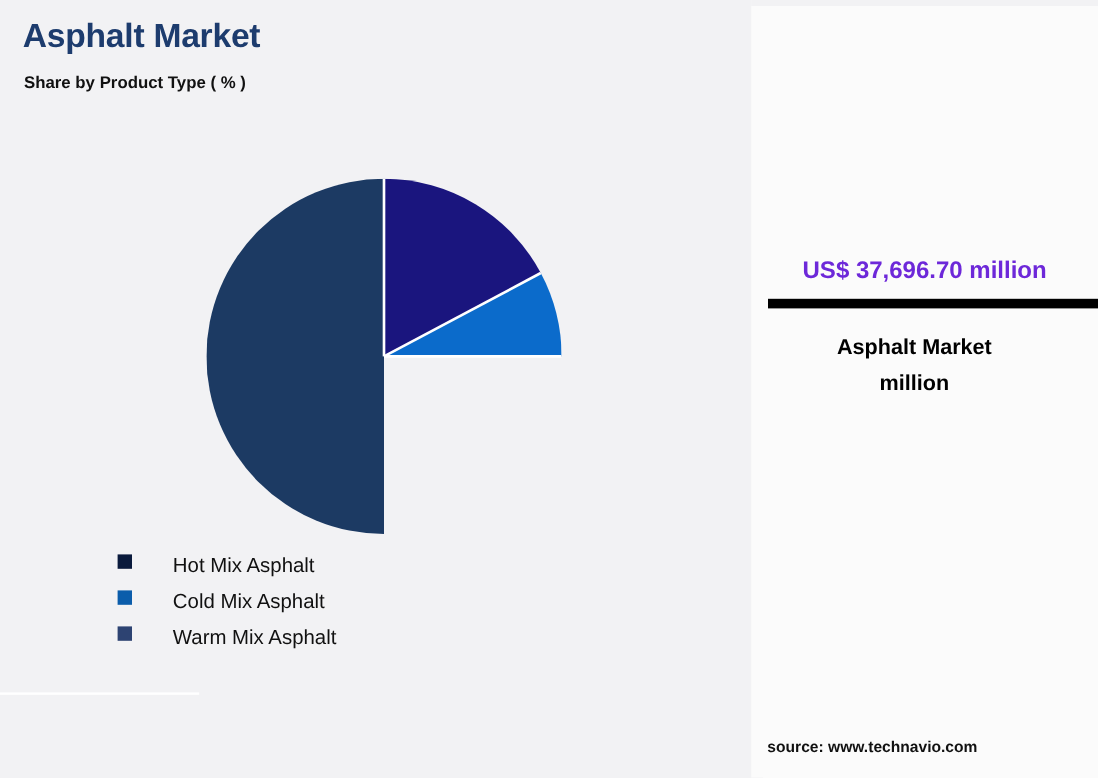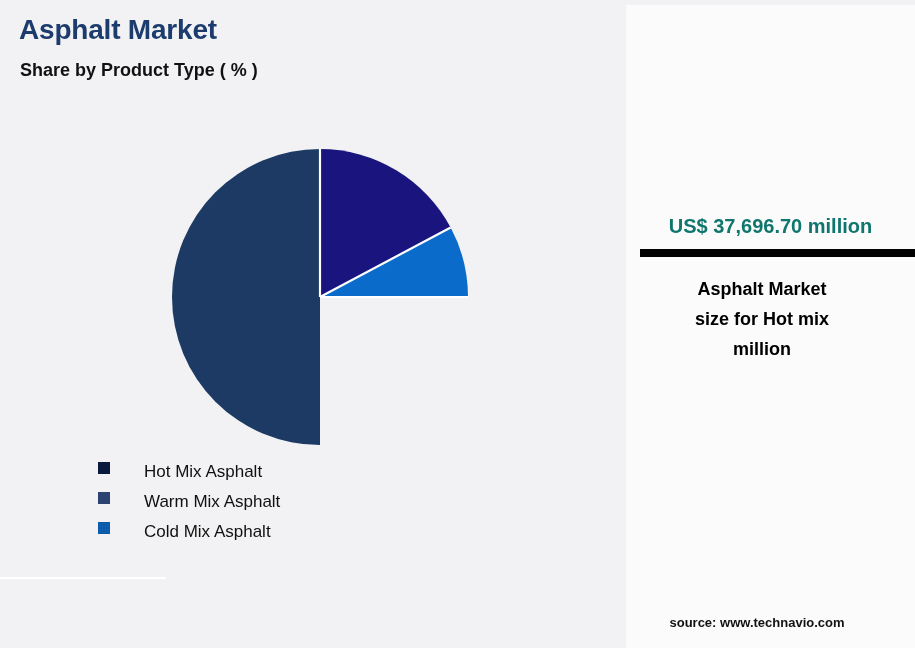--- a/index.html
+++ b/index.html
@@ -35,21 +35,21 @@
     font-size: 28px;
     font-weight: bold;
     color: #1d3c6e;
     letter-spacing: -0.2px;
     white-space: nowrap;
   }
   #chart-subtitle {
     position: absolute;
     left: 20px;
     top: 60px;
-    font-size: 18px;
+    font-size: 14px;
     font-weight: bold;
     color: #111111;
     white-space: nowrap;
   }
   #pie-wrap {
     position: absolute;
     left: 172px;
     top: 149px;
     width: 296px;
     height: 296px;
@@ -103,21 +103,21 @@
     background: #f2f2f4;
   }
   #callout-value {
     position: absolute;
     left: 626px;
     top: 215px;
     width: 289px;
     text-align: center;
     font-size: 20px;
     font-weight: bold;
-    color: #0f766e;
+    color: #6d28d9;
     white-space: nowrap;
   }
   #callout-underline {
     position: absolute;
     left: 640px;
     top: 249px;
     width: 275px;
     height: 8px;
     background: #000000;
   }
@@ -127,21 +127,21 @@
     top: 274px;
     width: 244px;
     text-align: center;
     font-size: 18px;
     font-weight: bold;
     line-height: 30px;
     color: #000000;
   }
   #source-text {
     position: absolute;
-    left: 618px;
+    left: 588px;
     top: 615px;
     width: 278px;
     text-align: center;
     font-size: 13px;
     font-weight: bold;
     color: #111111;
     white-space: nowrap;
   }
 </style>
 </head>
@@ -171,40 +171,39 @@
         </g>
       </svg>
     </div>
 
     <div id="legend">
       <div class="legend-row">
         <span class="legend-swatch" style="background:#0a1a3c"></span>
         <span class="legend-label">Hot Mix Asphalt</span>
       </div>
       <div class="legend-row">
+        <span class="legend-swatch" style="background:#0b5dab"></span>
+        <span class="legend-label">Cold Mix Asphalt</span>
+      </div>
+      <div class="legend-row">
         <span class="legend-swatch" style="background:#2d4372"></span>
         <span class="legend-label">Warm Mix Asphalt</span>
       </div>
-      <div class="legend-row">
-        <span class="legend-swatch" style="background:#0b5dab"></span>
-        <span class="legend-label">Cold Mix Asphalt</span>
-      </div>
     </div>
 
     <div id="footer-rule"></div>
   </div>
 
   <div id="right-panel"></div>
   <div id="right-panel-top-edge"></div>
 
   <div id="callout-value">US$ 37,696.70 million</div>
 
   <div id="callout-underline"></div>
 
   <div id="callout-desc">
     <div>Asphalt Market</div>
-    <div>size for Hot mix</div>
     <div>million</div>
   </div>
 
   <div id="source-text">source: www.technavio.com</div>
 
 </div>
 
 </body></html>

